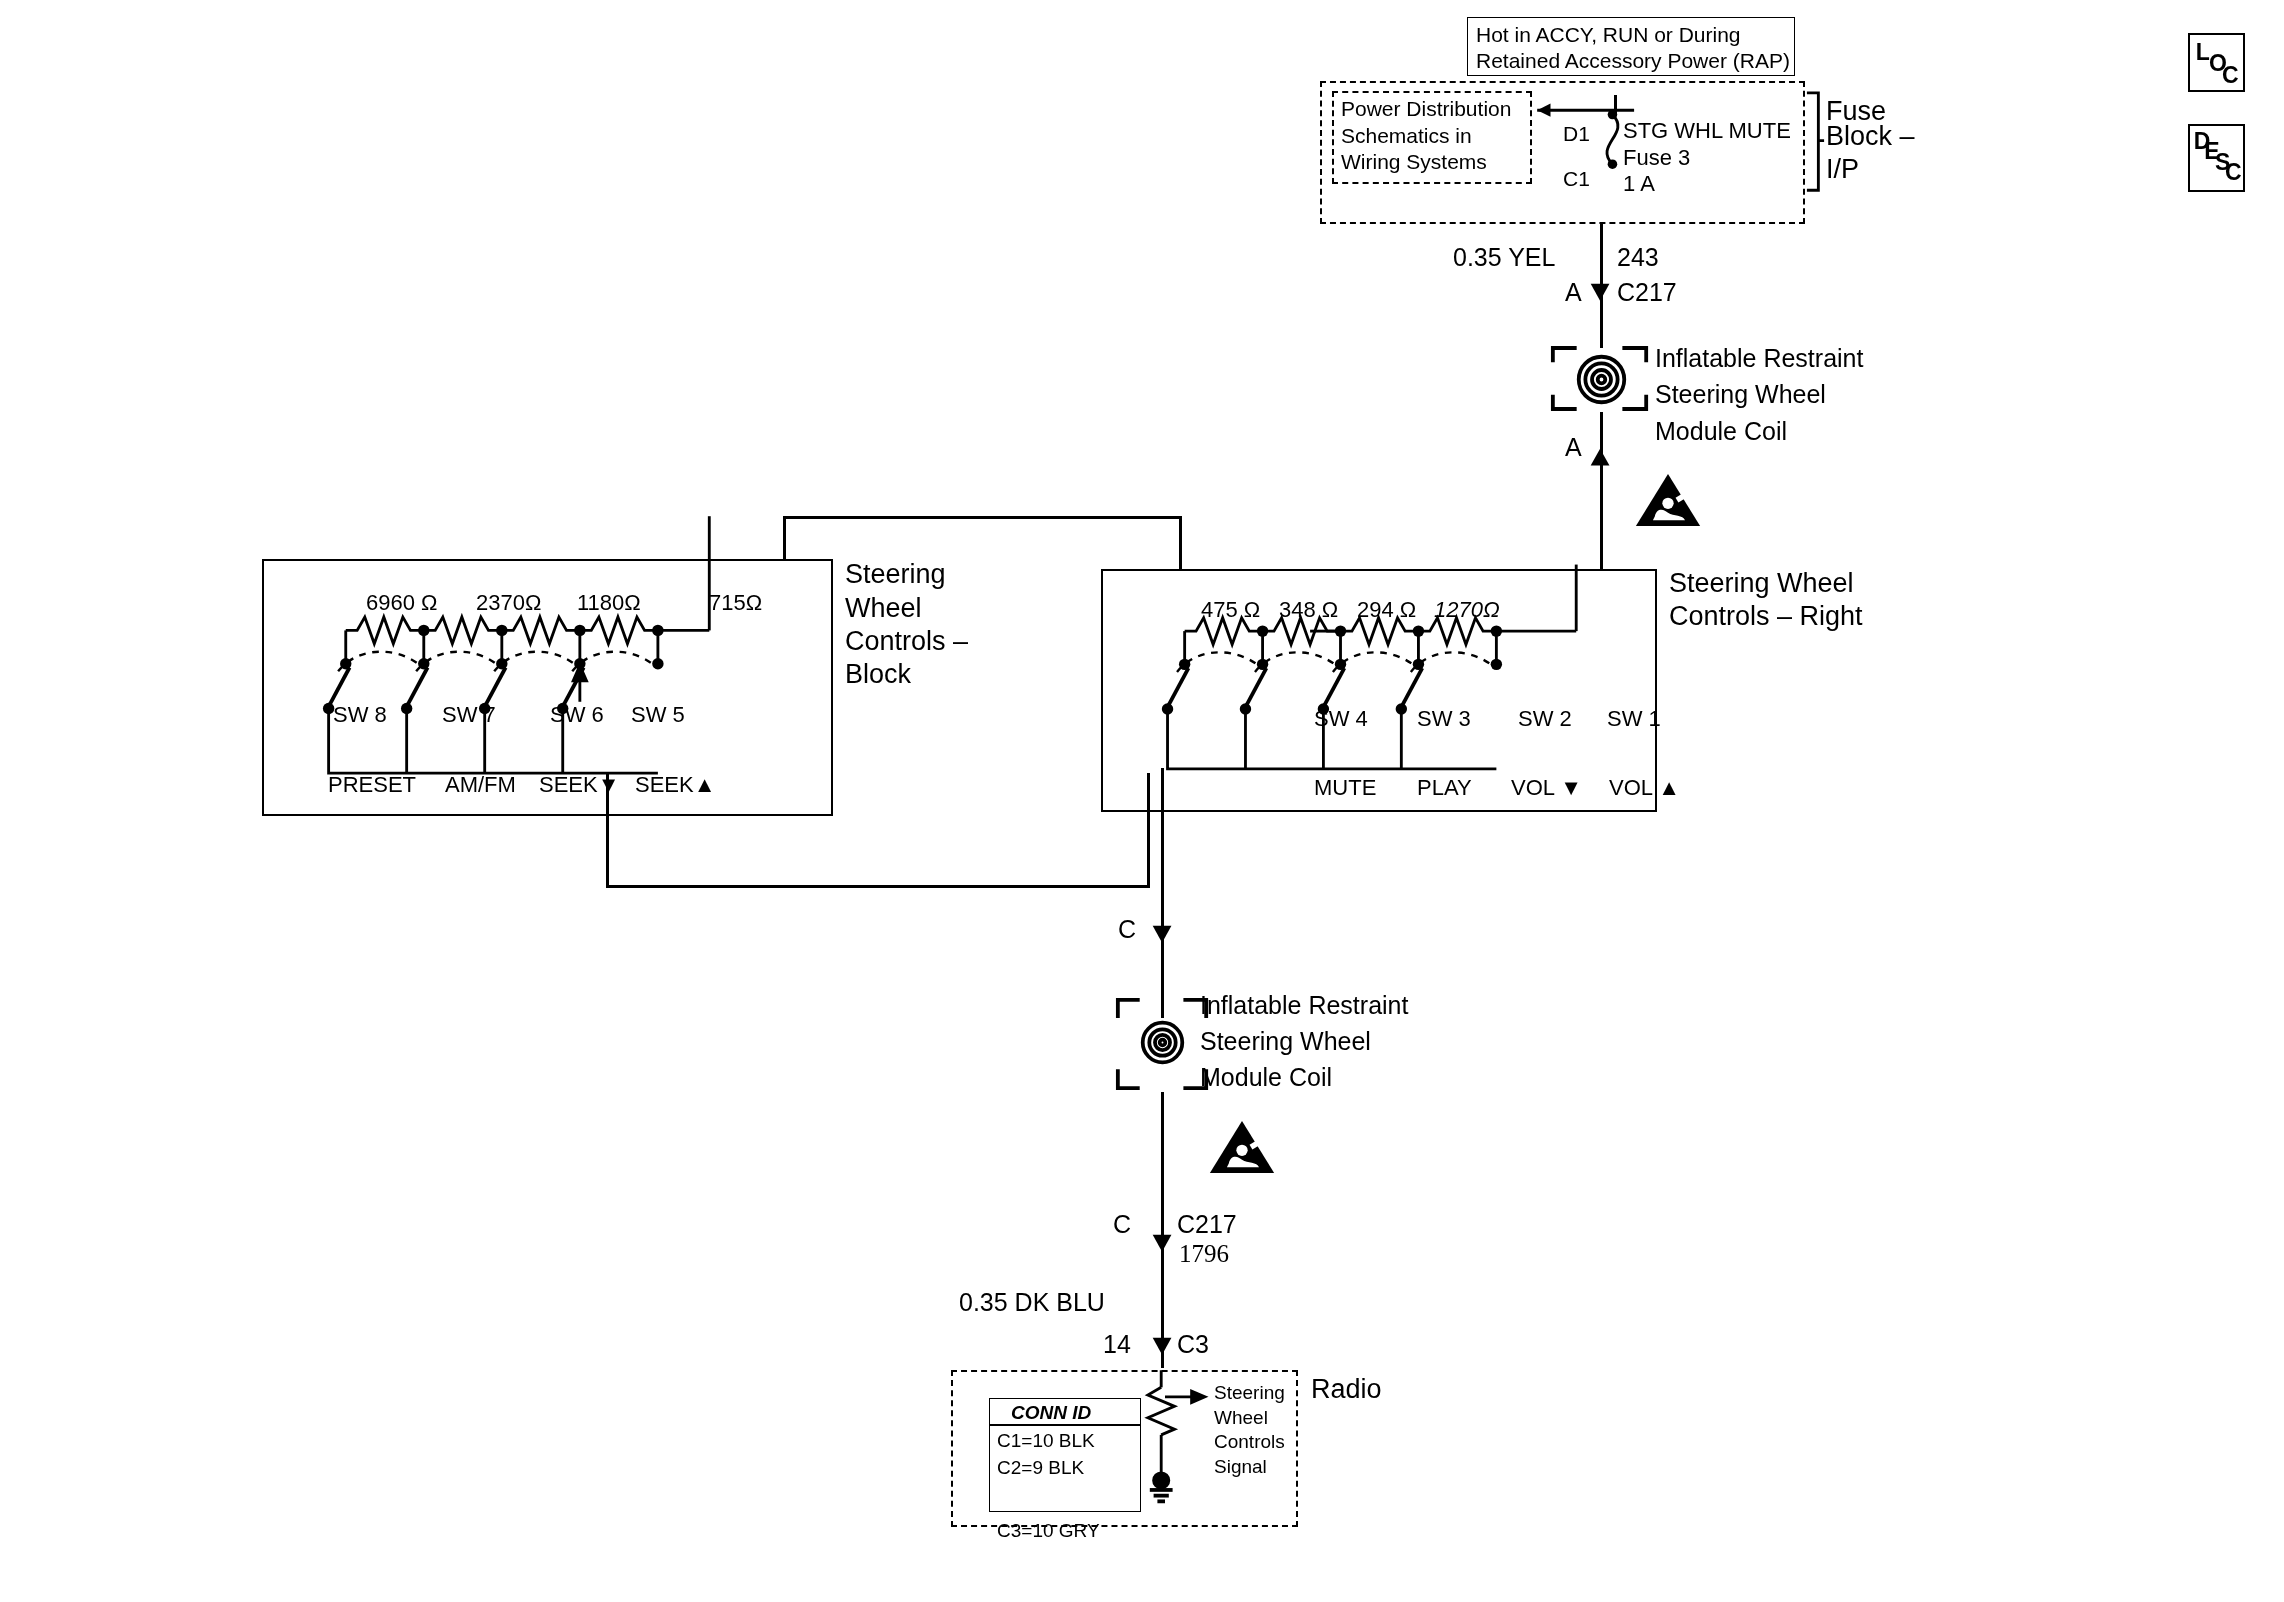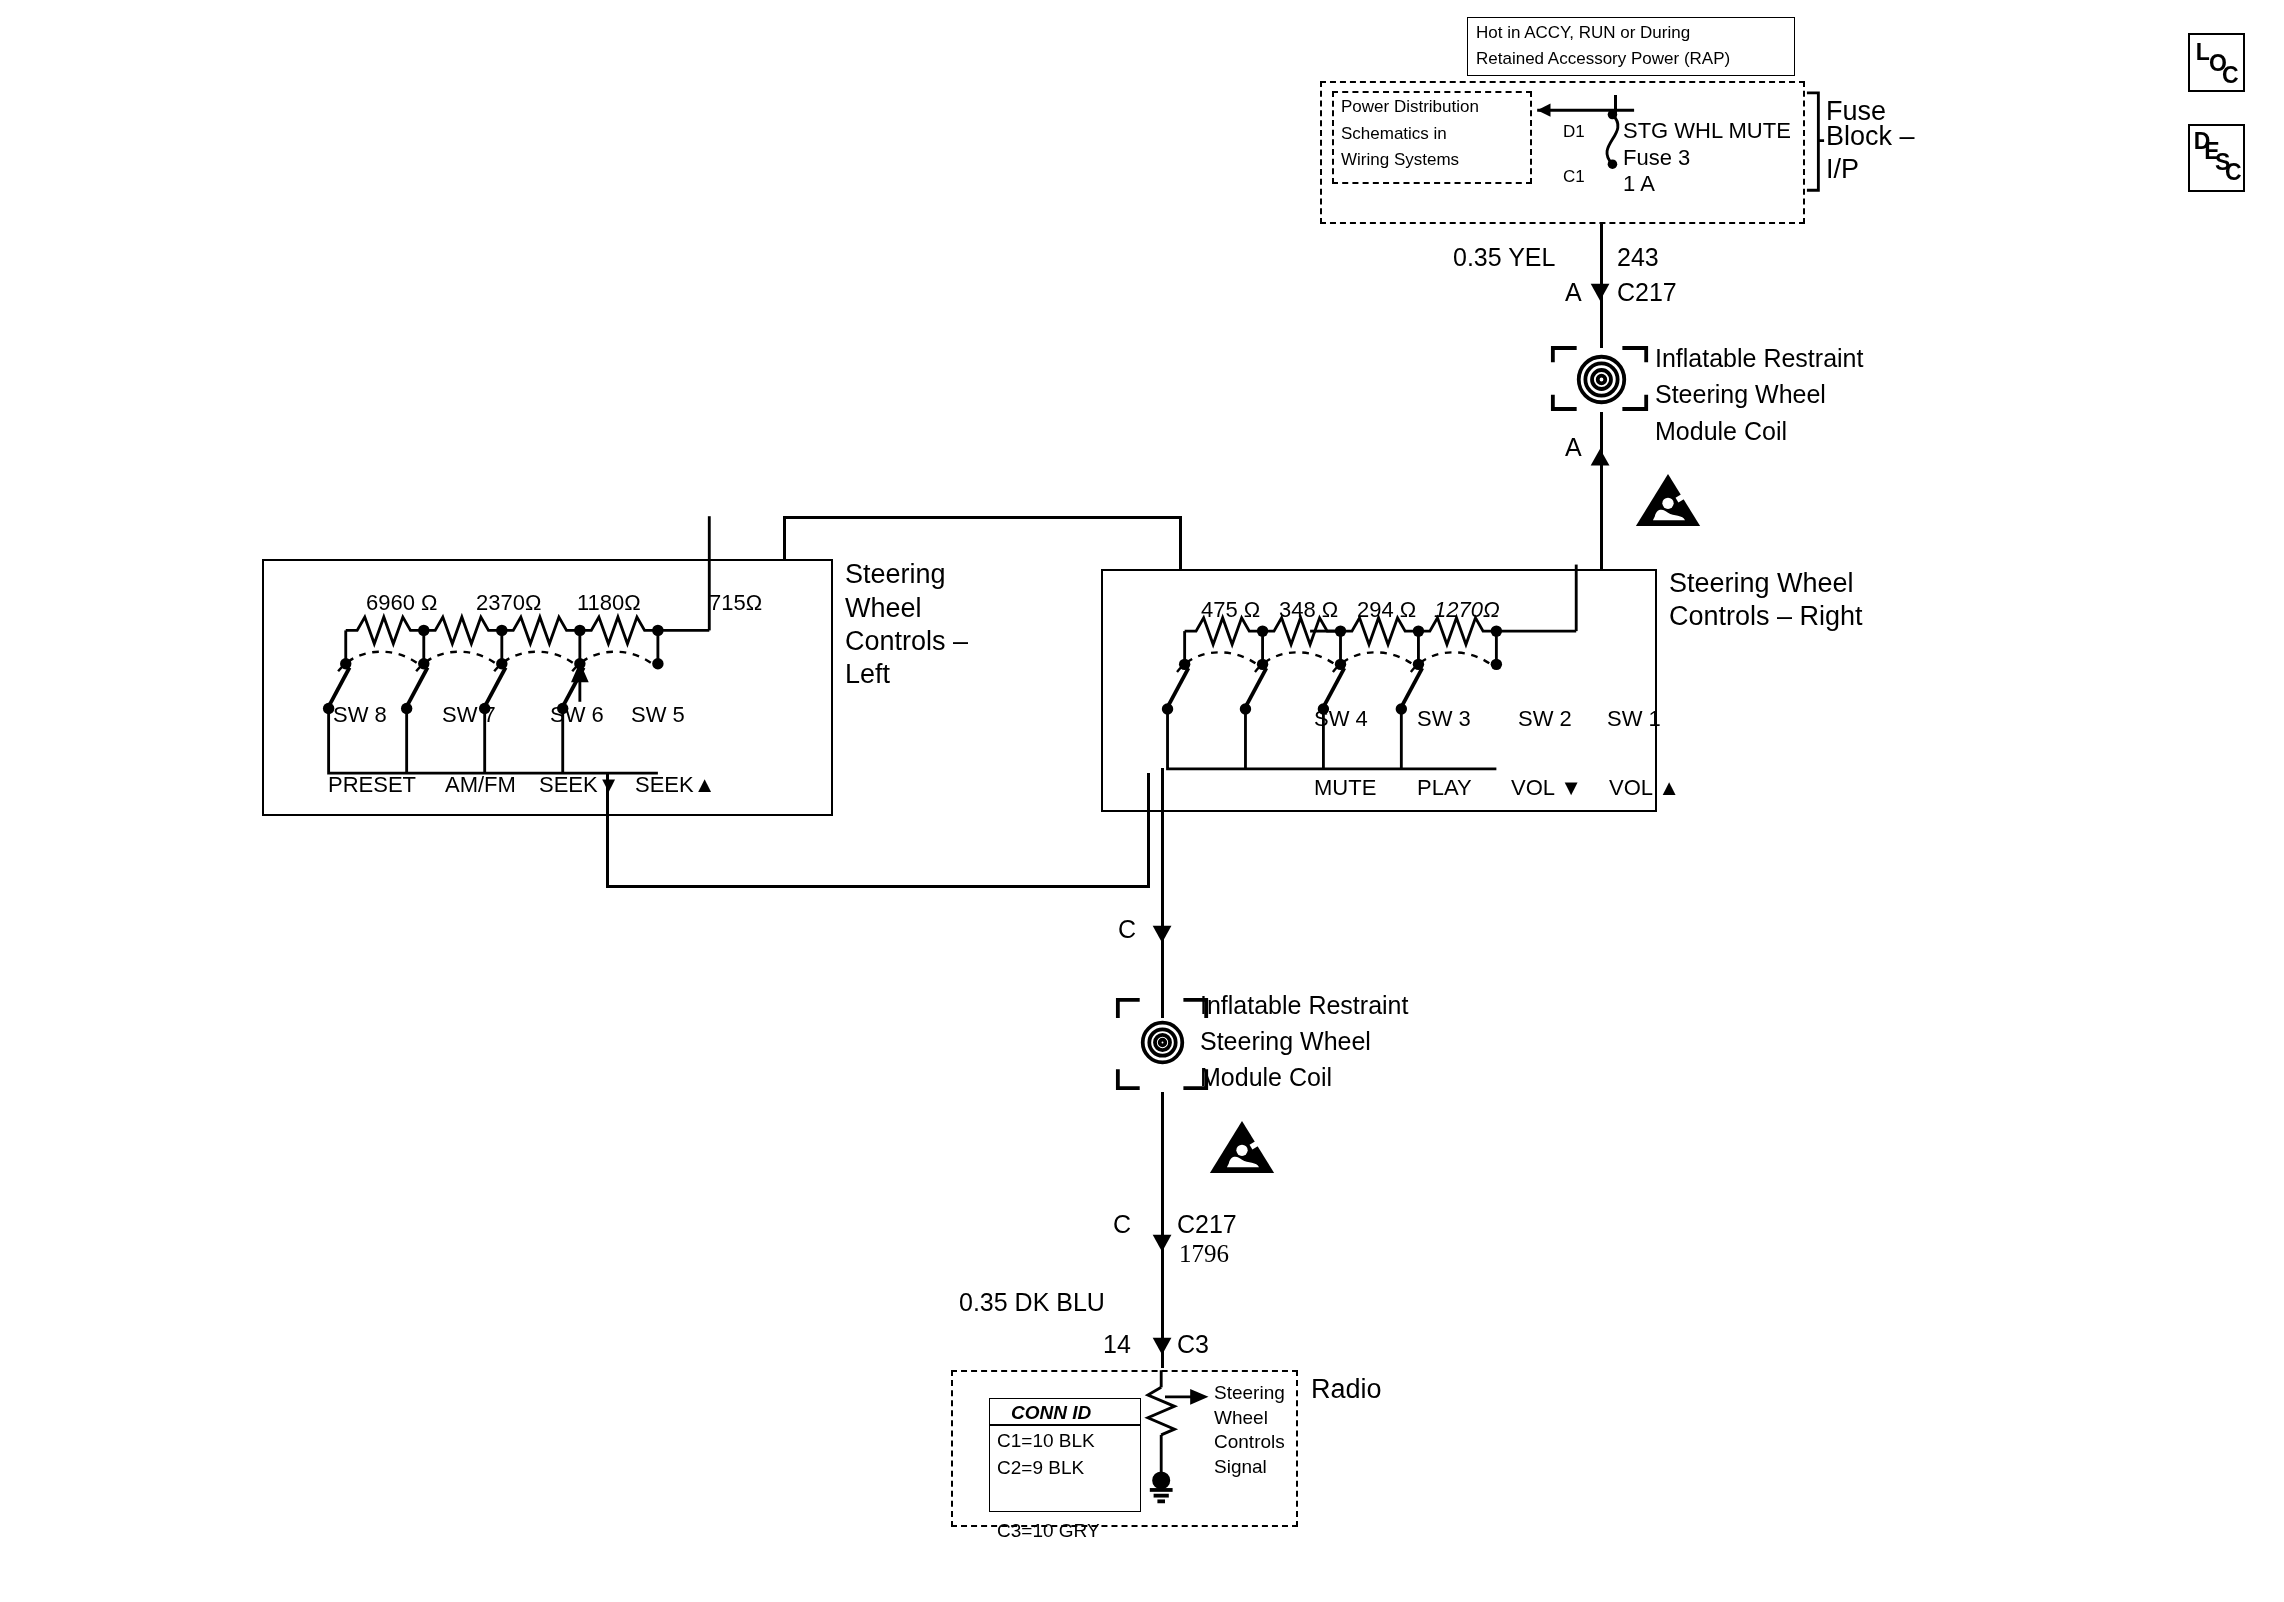--- a/index.html
+++ b/index.html
@@ -5,21 +5,21 @@
   html,body{margin:0;padding:0;background:#fff;}
   body{width:2285px;height:1603px;position:relative;font-family:"Liberation Sans",sans-serif;color:#000;overflow:hidden;}
   .canvas{position:absolute;left:0;top:0;width:2285px;height:1603px;}
   .t{position:absolute;white-space:pre;line-height:1.15;}
   .line{position:absolute;background:#000;}
   .h{height:2.9px;}
   .v{width:2.9px;}
   .dash{position:absolute;border:2.9px dashed #000;box-sizing:border-box;}
   .solid{position:absolute;border:2.9px solid #000;box-sizing:border-box;}
   .lbl-box{position:absolute;border:1.9px solid #000;box-sizing:border-box;background:#fff;}
-  .f22{font-size:17px;}
+  .f22{font-size:21px;}
   .f23{font-size:22px;}
   .f26{font-size:25px;}
   .f28{font-size:27px;}
   .f20{font-size:19px;}
   .bold{font-weight:bold;font-style:italic;}
   svg{position:absolute;overflow:visible;}
   .navbox{position:absolute;border:2.9px solid #000;box-sizing:border-box;background:#fff;}
   .navbox span{position:absolute;font-size:23px;font-weight:bold;}
 </style>
 </head>
@@ -205,21 +205,21 @@
 
   <div class="t f23" style="left:1314px;top:775px;">MUTE</div>
   <div class="t f23" style="left:1417px;top:775px;text-align:center;">PLAY</div>
   <div class="t f23" style="left:1511px;top:775px;">VOL ▼</div>
   <div class="t f23" style="left:1609px;top:775px;">VOL ▲</div>
 
   <div class="solid" style="left:262px;top:559px;width:571px;height:257px;"></div>
   <div class="t f28" style="left:845px;top:559px;">Steering</div>
   <div class="t f28" style="left:845px;top:593px;">Wheel</div>
   <div class="t f28" style="left:845px;top:626px;">Controls –</div>
-  <div class="t f28" style="left:845px;top:659px;">Left</div>
+  <div class="t f28" style="left:845px;top:659px;">Block</div>
 
   <svg style="left:262px;top:559px;width:571px;height:257px;" viewBox="0 0 600 270" width="571" height="257">
     <g stroke="#000" stroke-width="3" fill="none">
       <path d="M88 75 L100 75 l8 -14 l10 28 l10 -28 l10 28 l10 -28 l8 14 L170 75"></path>
       <path d="M170 75 L182 75 l8 -14 l10 28 l10 -28 l10 28 l10 -28 l8 14 L252 75"></path>
       <path d="M252 75 L264 75 l8 -14 l10 28 l10 -28 l10 28 l10 -28 l8 14 L334 75"></path>
       <path d="M334 75 L346 75 l8 -14 l10 28 l10 -28 l10 28 l10 -28 l8 14 L416 75"></path>
       <path d="M416 75 L470 75"></path>
     </g>
     <g fill="#000">

